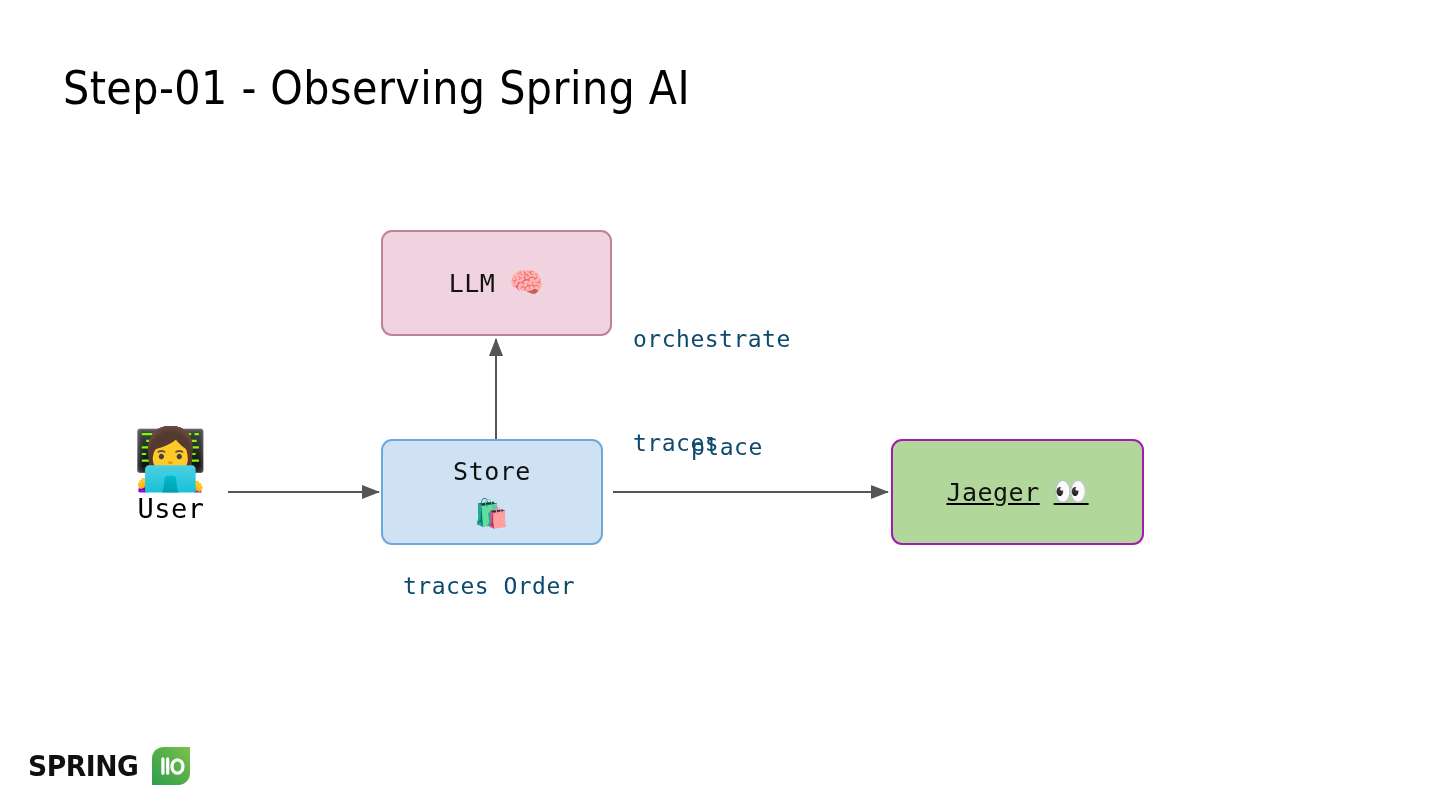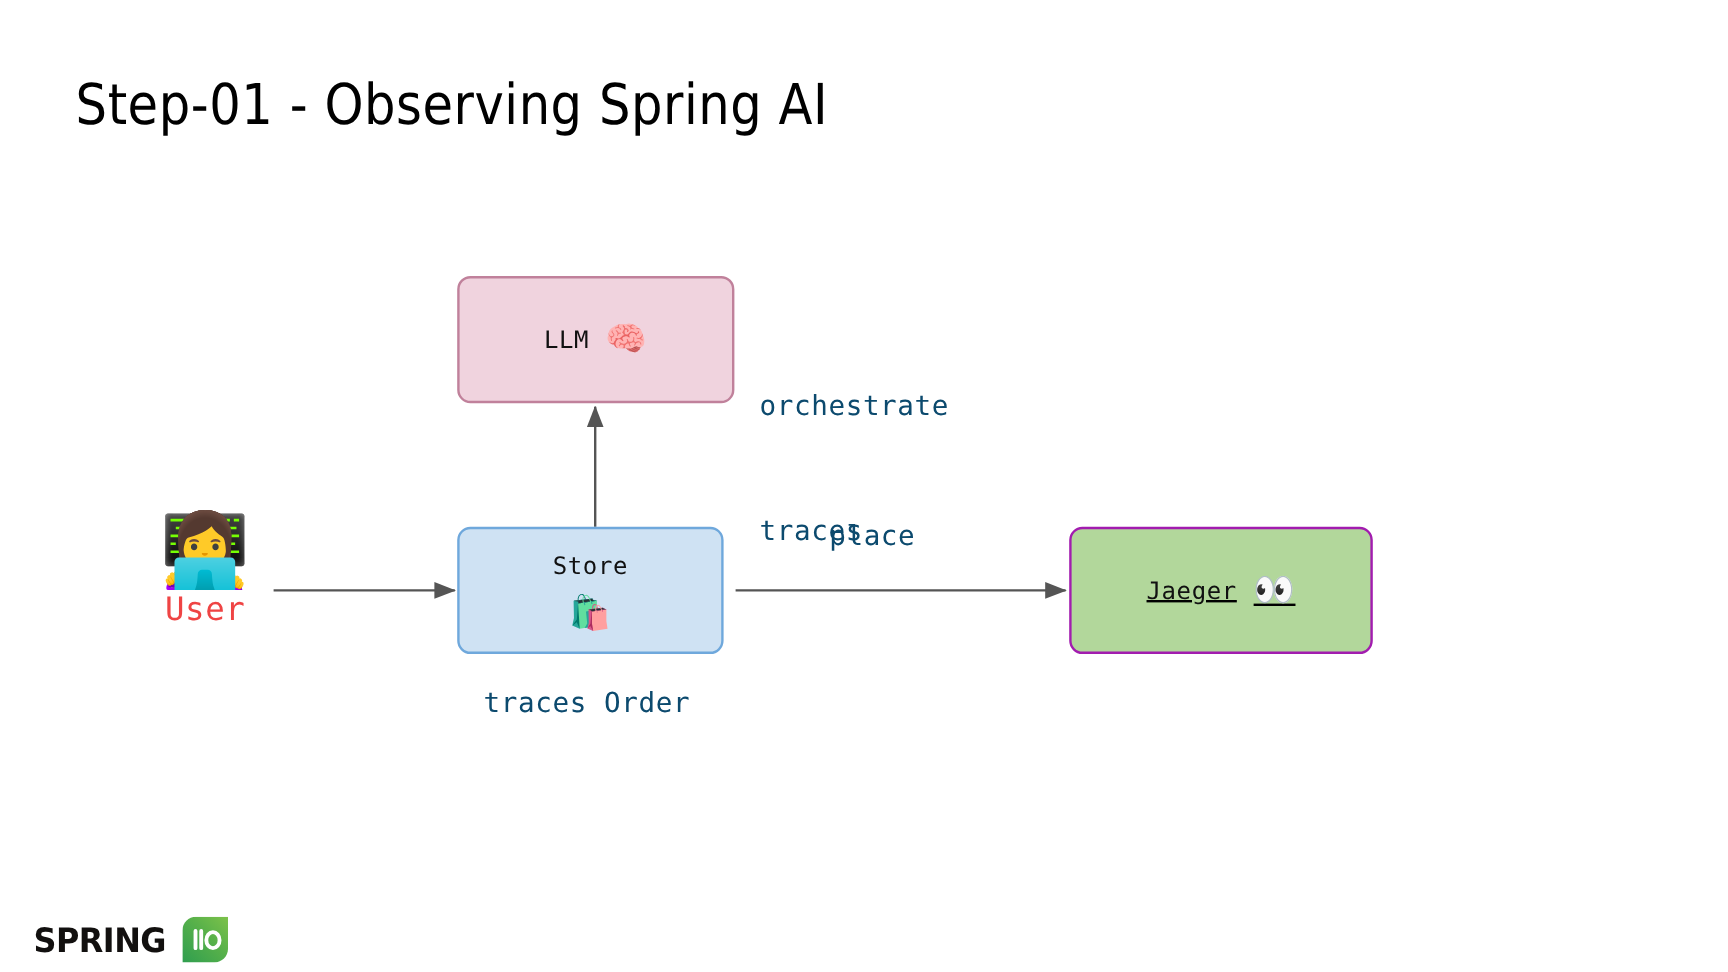--- a/index.html
+++ b/index.html
@@ -53,21 +53,21 @@
     position: absolute;
     border-radius: 11px;
     display: flex;
     align-items: center;
     justify-content: center;
     gap: 14px;
   }
 
   .node-label {
     font-family: "DejaVu Sans Mono", monospace;
-    font-size: 20px;
+    font-size: 25px;
     color: #111111;
     letter-spacing: 0.5px;
     white-space: nowrap;
   }
 
   .node-emoji {
     font-family: "DejaVu Sans", sans-serif;
     font-size: 28px;
     line-height: 1;
   }
@@ -114,21 +114,21 @@
 
   #user-emoji {
     font-family: "DejaVu Sans", sans-serif;
     font-size: 60px;
     line-height: 1.05;
   }
 
   #user-label {
     font-family: "DejaVu Sans Mono", monospace;
     font-size: 27px;
-    color: #ef4444;
+    color: #000000;
     margin-top: 2px;
     letter-spacing: 0.5px;
   }
 
   
   .edge-label {
     position: absolute;
     font-family: "DejaVu Sans Mono", monospace;
     font-size: 23px;
     color: #0c4a6e;
@@ -153,21 +153,20 @@
   }
 
   
   #spring-logo {
     position: absolute;
     left: 28px;
     top: 747px;
     display: flex;
     align-items: center;
     gap: 8px;
-    margin-top: 17px;
   }
 
   #spring-wordmark {
     font-family: "DejaVu Sans", sans-serif;
     font-size: 28px;
     font-weight: bold;
     color: #12100f;
     letter-spacing: -0.5px;
     transform: scaleX(0.95);
     transform-origin: left center;

